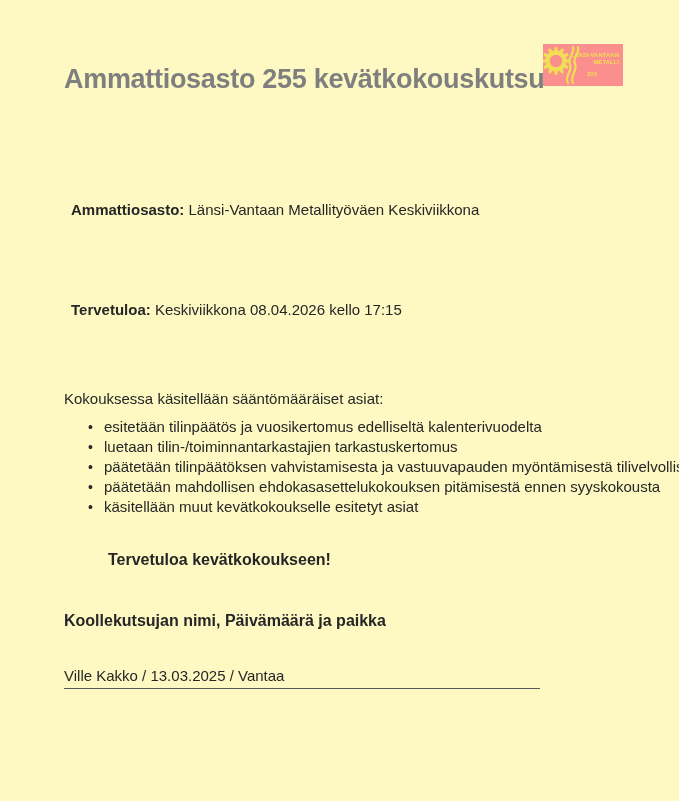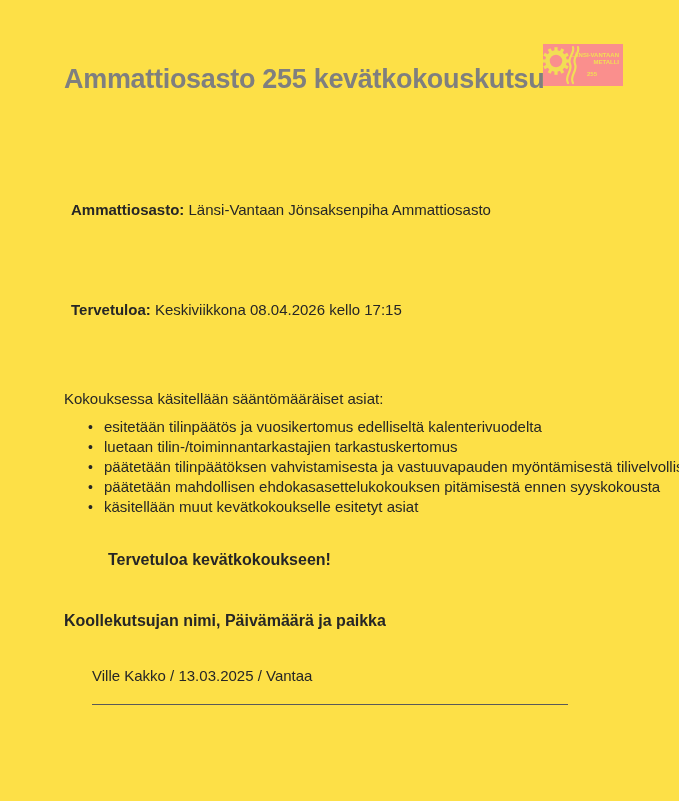--- a/index.html
+++ b/index.html
@@ -1,21 +1,21 @@
 <!DOCTYPE html>
 <html style="--title-gray: #7F7F7F; --body-text: #262626; --logo-bg: #FA8F8D; --logo-fg: #F2DE55; --underline: #595959;"><head>
 <meta charset="utf-8">
 <style>
   * { margin: 0; padding: 0; box-sizing: border-box; }
   html, body { background: #ffffff; }
   .page {
     position: relative;
     width: 679px;
     height: 801px;
-    background: #fde047;
+    background: #fef9c3;
     overflow: hidden;
     font-family: "Liberation Sans", "DejaVu Sans", sans-serif;
     color: var(--body-text, #262626);
   }
   .title {
     position: absolute;
     left: 64px;
     top: 62px;
     width: 500px;
     font-size: 27px;
@@ -73,24 +73,23 @@
     margin-left: 44px;
   }
   .sig-heading {
     top: 611px;
     font-size: 16px;
     font-weight: bold;
   }
   .sig-line {
     top: 666px;
     width: 476px;
-    padding-bottom: 18px;
+    padding-bottom: 2px;
     border-bottom: 1px solid var(--underline, #595959);
     white-space: nowrap;
-    margin-left: 28px;
   }
 </style>
 </head>
 <body>
 
 <div class="page">
 
   <h1 class="title">Ammattiosasto 255 kevätkokouskutsu</h1>
 
   <div class="logo">
@@ -117,21 +116,21 @@
         <path class="logo-wave" d="M 25 39 C 21 32, 30 27, 27 20 C 24 13, 32 10, 30 3"></path>
         <path class="logo-wave" d="M 30 39 C 26 32, 35 27, 32 20 C 29 13, 37 10, 35 3"></path>
       </g>
       <text class="logo-fg logo-text" x="76" y="13" text-anchor="end" font-size="6">LÄNSI-VANTAAN</text>
       <text class="logo-fg logo-text" x="76" y="20" text-anchor="end" font-size="6">METALLI</text>
       <text class="logo-fg logo-text" x="54" y="32" text-anchor="end" font-size="6">255</text>
     </svg>
   </div>
 
   <p class="line row-1"><span class="field-label">Ammattiosasto:</span>
-    <span>Länsi-Vantaan Jönsaksenpiha Ammattiosasto</span></p>
+    <span>Länsi-Vantaan Metallityöväen Keskiviikkona</span></p>
 
 
   <p class="line row-3"><span class="field-label">Tervetuloa:</span>
     <span>Keskiviikkona 08.04.2026 kello 17:15</span></p>
 
   <p class="line agenda-intro">Kokouksessa käsitellään sääntömääräiset asiat:</p>
 
   <ul class="agenda-list">
     <li><span class="bullet">•</span><span>esitetään tilinpäätös ja vuosikertomus edelliseltä kalenterivuodelta</span></li>
     <li><span class="bullet">•</span><span>luetaan tilin-/toiminnantarkastajien tarkastuskertomus</span></li>

